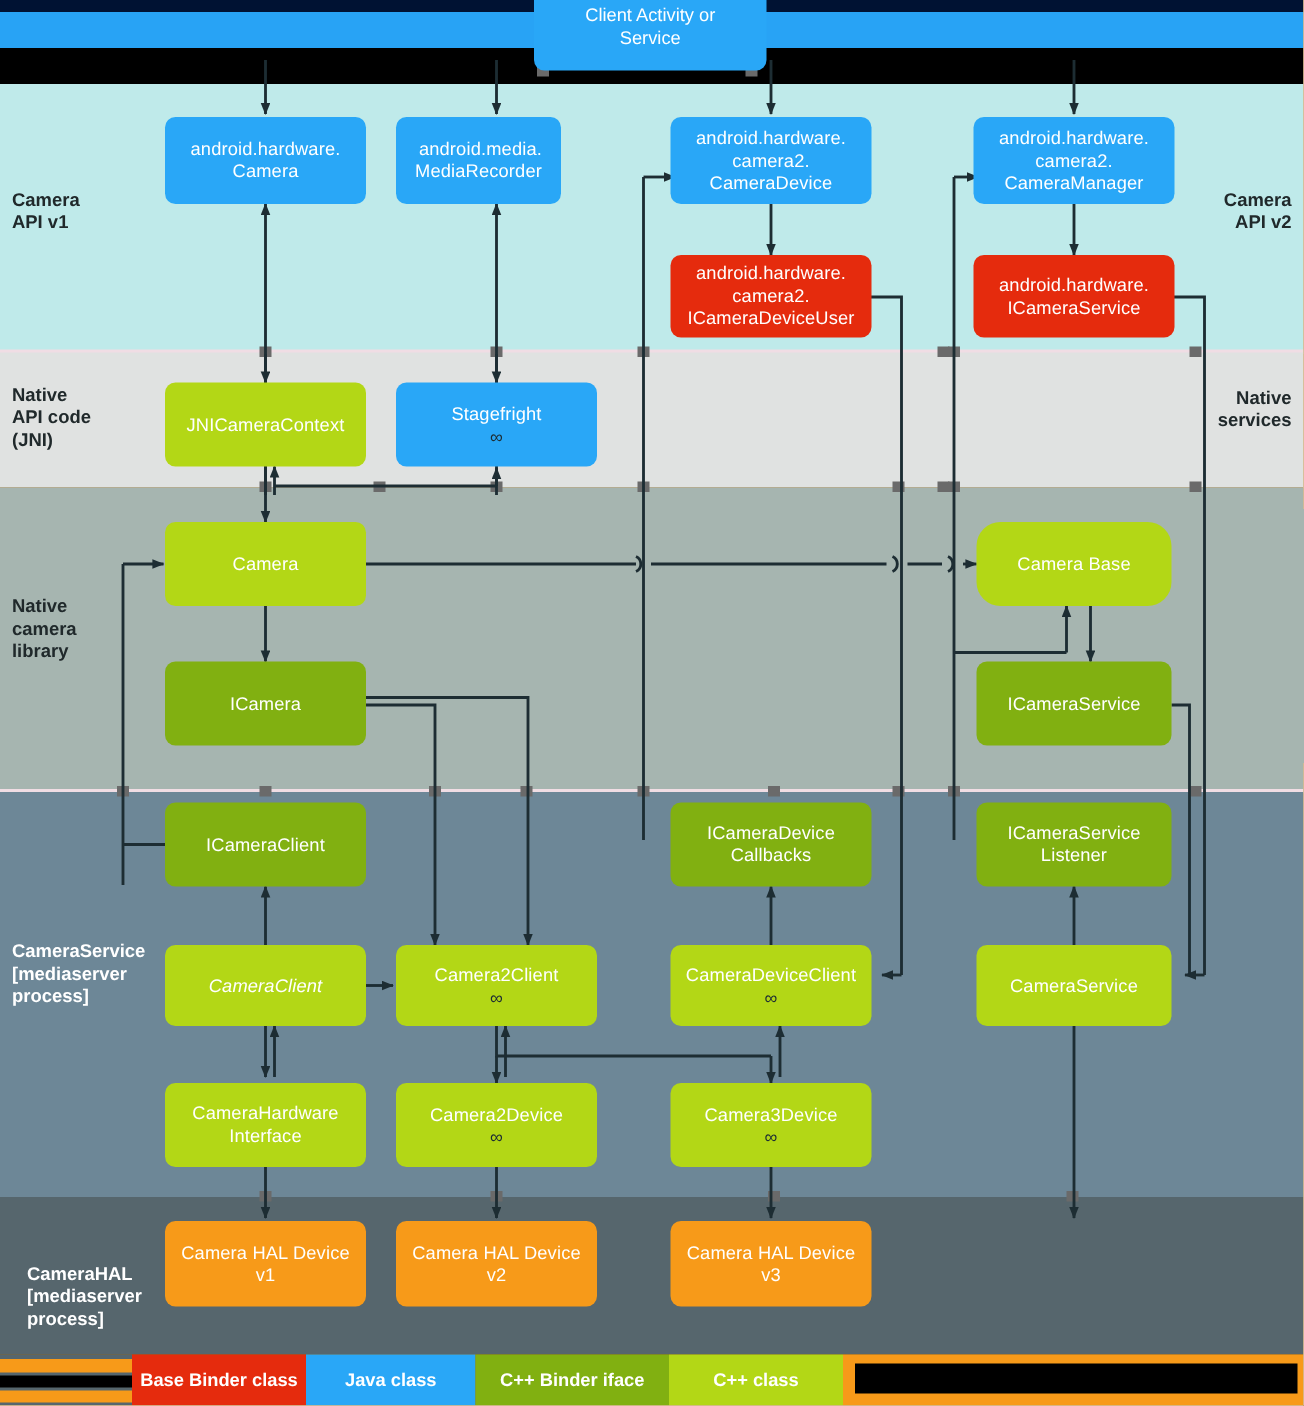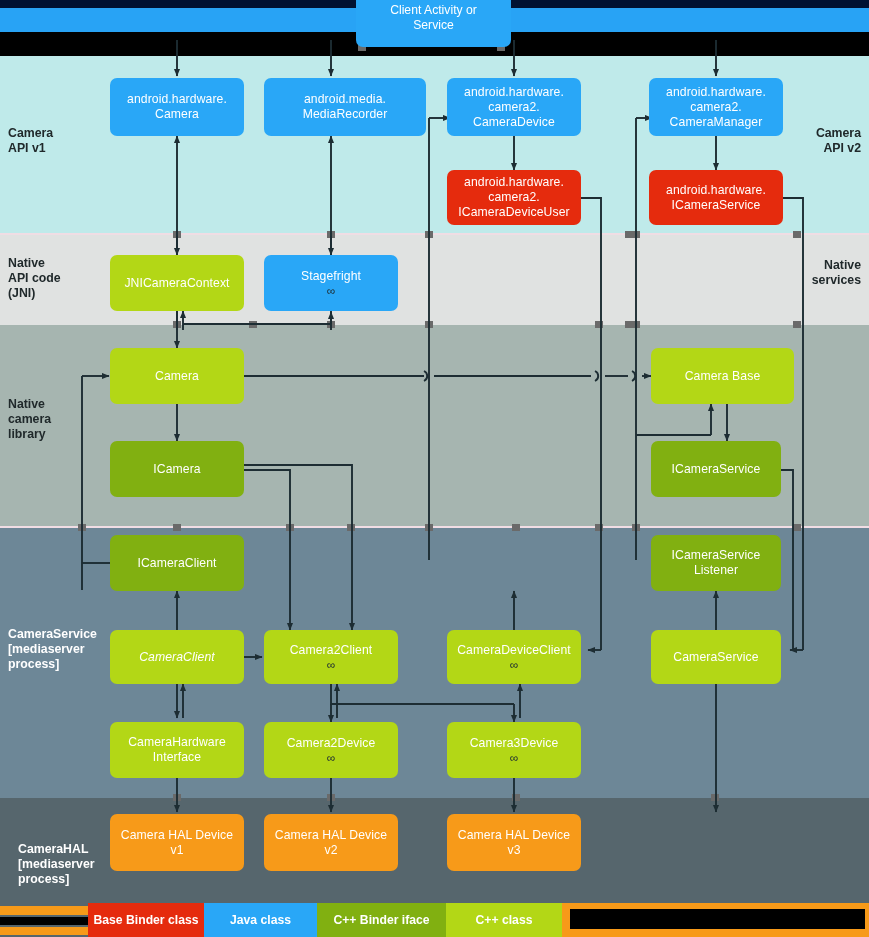--- a/index.html
+++ b/index.html
@@ -269,21 +269,21 @@
 [mediaserver
 process]</div>
   <div class="sidelabel sl-light" style="left:8px;  top:842px;margin-left:10px;">CameraHAL
 [mediaserver
 process]</div>
 
   <div class="node t-javaclass" style="left:110px; top:78px; width:134px; height:58px;">
     <span class="lbl">android.hardware.
 Camera</span>
   </div>
-  <div class="node t-javaclass" style="left:264px; top:78px; width:162px; height:58px;">
+  <div class="node t-javaclass" style="left:264px; top:78px; width:110px; height:58px;text-align:right;">
     <span class="lbl">android.media.
 MediaRecorder</span>
   </div>
   <div class="node t-javaclass" style="left:447px; top:78px; width:134px; height:58px;">
     <span class="lbl">android.hardware.
 camera2.
 CameraDevice</span>
   </div>
   <div class="node t-javaclass" style="left:649px; top:78px; width:134px; height:58px;">
     <span class="lbl">android.hardware.
@@ -305,32 +305,36 @@
     <span class="lbl">JNICameraContext</span>
   </div>
   <div class="node t-javaclass" style="left:264px; top:255px; width:134px; height:56px;">
     <span class="lbl">Stagefright</span>
     <span class="inf">∞</span>
   </div>
 
   <div class="node t-cppclass" style="left:110px; top:348px; width:134px; height:56px;">
     <span class="lbl">Camera</span>
   </div>
-  <div class="node t-cppclass" style="left:651px; top:348px; width:143px; height:56px;">
+  <div class="node t-cppclass" style="left:651px; top:348px; width:130px; height:56px;border-radius:16px;">
     <span class="lbl">Camera Base</span>
   </div>
   <div class="node t-cppbinder" style="left:110px; top:441px; width:134px; height:56px;">
     <span class="lbl">ICamera</span>
   </div>
   <div class="node t-cppbinder" style="left:651px; top:441px; width:130px; height:56px;">
     <span class="lbl">ICameraService</span>
   </div>
 
   <div class="node t-cppbinder" style="left:110px; top:535px; width:134px; height:56px;">
     <span class="lbl">ICameraClient</span>
+  </div>
+  <div class="node t-cppbinder" style="left:447px; top:535px; width:134px; height:56px;">
+    <span class="lbl">ICameraDevice
+Callbacks</span>
   </div>
   <div class="node t-cppbinder" style="left:651px; top:535px; width:130px; height:56px;">
     <span class="lbl">ICameraService
 Listener</span>
   </div>
 
   <div class="node t-cppclass" style="left:110px; top:630px; width:134px; height:54px;font-style:italic;">
     <span class="lbl">CameraClient</span>
   </div>
   <div class="node t-cppclass" style="left:264px; top:630px; width:134px; height:54px;">

